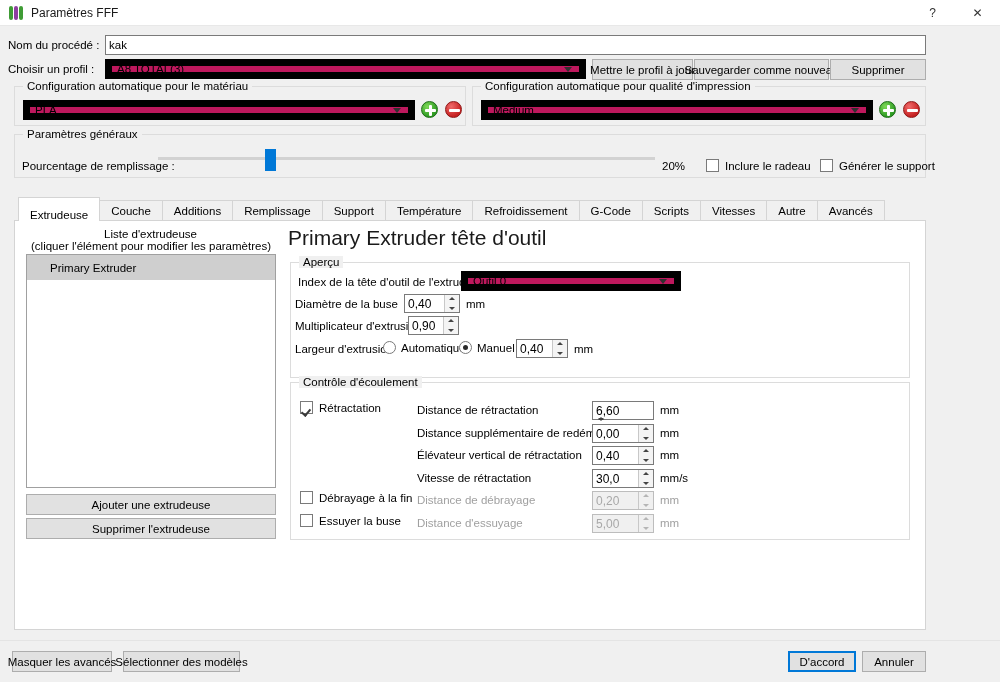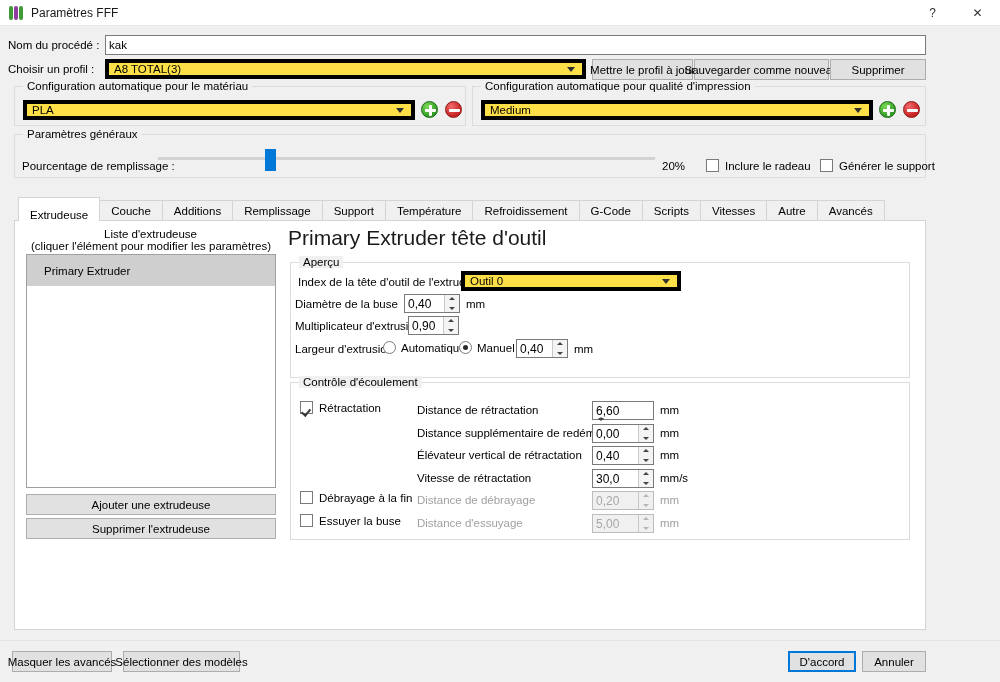--- a/index.html
+++ b/index.html
@@ -36,21 +36,21 @@
   
   .lbl { font-size: 11.5px; color: #000; white-space: nowrap; }
   .lbl.dim { color: #a0a0a0; }
 
   input.text {
     font-family: "Liberation Sans", sans-serif; font-size: 11.5px;
     border: 1px solid #7a7a7a; background: #fff; height: 20px;
     padding: 0 3px; color: #000; outline: none;
   }
   .combo {
-    height: 20px; background: #fde047; border: 4px solid #000000;
+    height: 20px; background: #be185d; border: 7px solid #000000;
     display: flex; align-items: center; padding: 0 0 0 5px;
     font-size: 11.5px; position: relative; cursor: default;
   }
   .combo .arrow {
     position: absolute; right: 7px; top: 50%; margin-top: -2px;
     width: 0; height: 0; border-left: 4px solid transparent;
     border-right: 4px solid transparent; border-top: 5px solid #303030;
   }
   .btn {
     background: #e1e1e1; border: 1px solid #adadad; height: 21px;
@@ -127,21 +127,21 @@
     border-bottom: none; margin-right: -1px; cursor: default; white-space: nowrap;
     color: #000;
   }
   .tab.active { background: #ffffff; height: 24px; border-color: #d4d4d4; position: relative; z-index: 3; align-items: flex-end; }
   .tabpanel {
     position: absolute; background: #ffffff; border: 1px solid #d4d4d4;
   }
 
   
   .listbox { position: absolute; border: 1px solid #a0a0a0; background: #fff; overflow: hidden; }
-  .listitem { height: 31px; display: flex; align-items: center; padding: 0 17px; font-size: 11.5px; cursor: default; }
+  .listitem { height: 25px; display: flex; align-items: center; padding: 0 23px; font-size: 11.5px; cursor: default; }
   .listitem.selected { background: #cfcfcf; }
 
   .heading { position: absolute; font-size: 21px; color: #1a1a1a; white-space: nowrap; }
   .sep { position: absolute; background: #e4e4e4; }
 </style>
 </head>
 <body>
 
 <div class="window">
 

